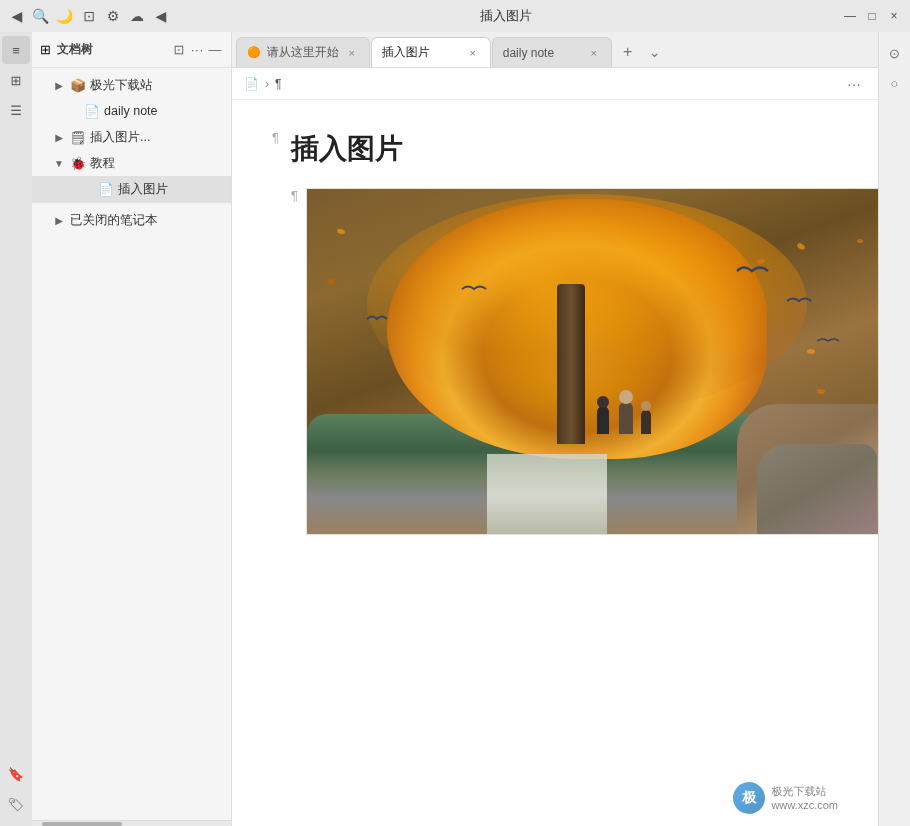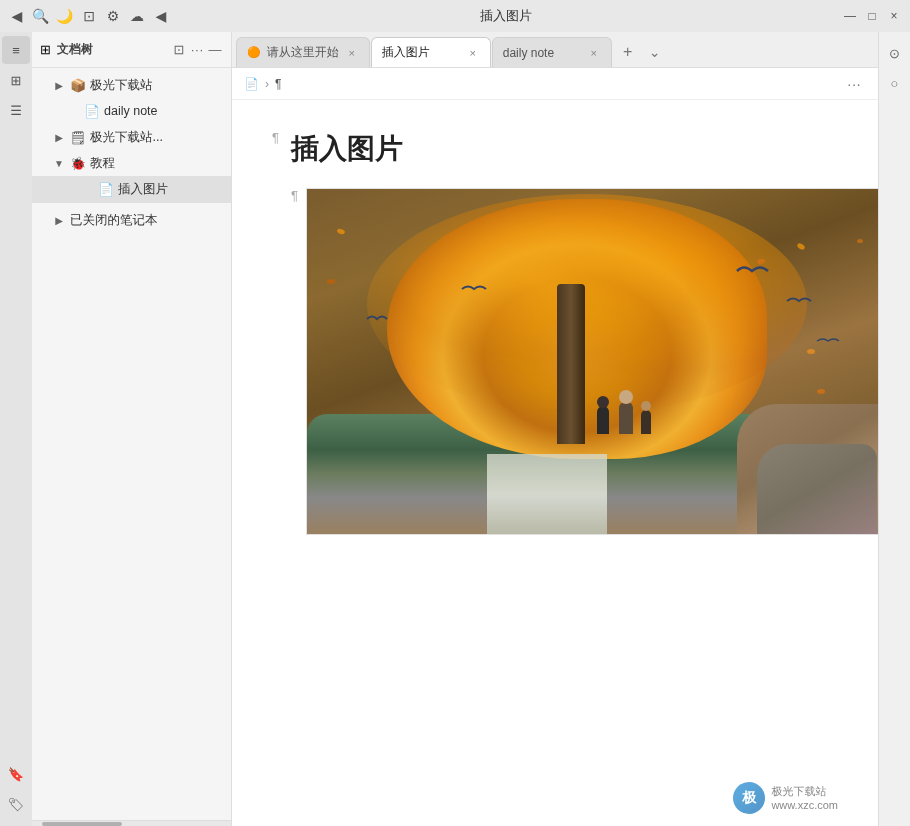--- a/index.html
+++ b/index.html
@@ -416,21 +416,21 @@
 
       <div class="tree-item indent-2">
         <div class="tree-arrow"></div>
         <div class="tree-icon">📄</div>
         <span class="tree-label">daily note</span>
       </div>
 
       <div class="tree-item indent-1">
         <div class="tree-arrow">▶</div>
         <div class="tree-icon">🗒</div>
-        <span class="tree-label">极光下载站...</span>
+        <span class="tree-label">插入图片...</span>
         <div class="tree-actions">
           <div class="tree-action-btn">···</div>
           <div class="tree-action-btn">+</div>
         </div>
       </div>
 
       <div class="tree-item indent-1">
         <div class="tree-arrow">▼</div>
         <div class="tree-icon">🐞</div>
         <span class="tree-label">教程</span>

